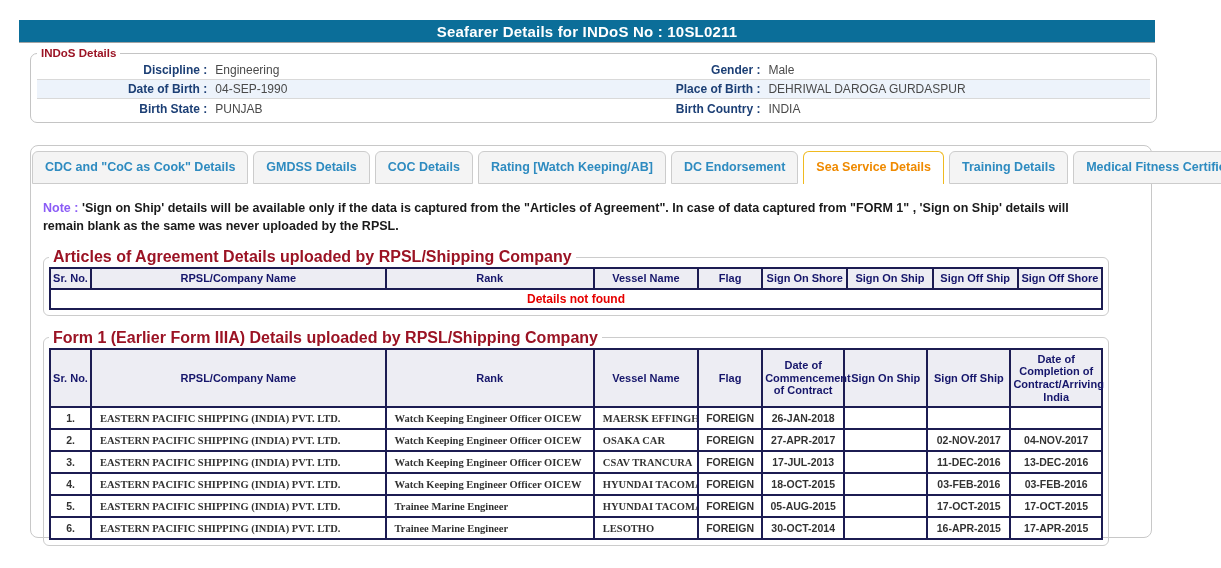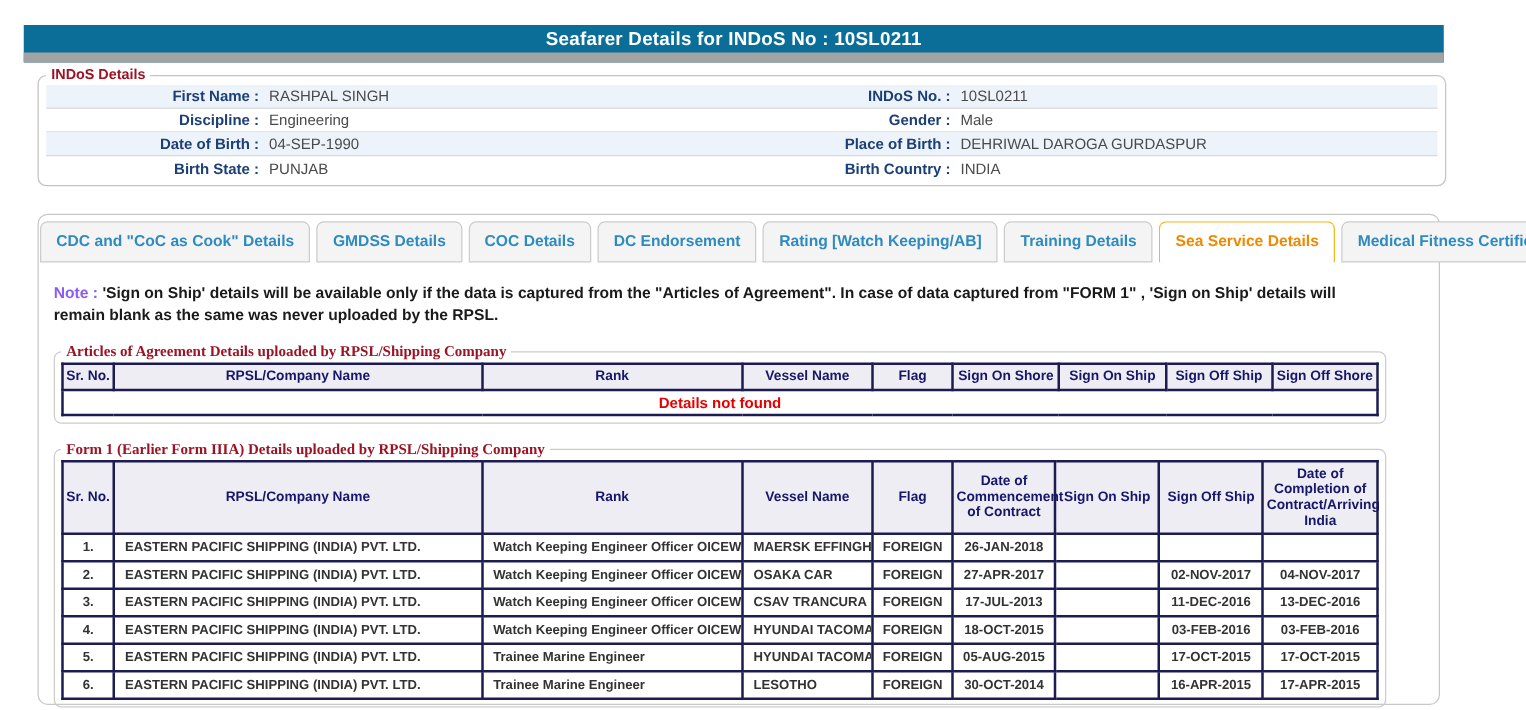--- a/index.html
+++ b/index.html
@@ -7,21 +7,21 @@
   body {
     width:1221px; height:568px; overflow:hidden;
     background:#ffffff;
     font-family:"Liberation Sans", sans-serif;
   }
 
   
   .titlebar {
     margin:20px 66px 0 19px;
     background:#0b6e99;
-    border-bottom:8px solid #a3a3a3;
+    border-bottom:1px solid #a3a3a3;
     color:#ffffff;
     text-align:center;
     font-weight:bold;
     font-size:15px;
     padding:3px 0 2px 0;
     letter-spacing:0.2px;
   }
 
   
   fieldset {
@@ -100,21 +100,21 @@
   .note-prefix { color:#8b5cf6; }
 
   
   .table-fieldset {
     margin:13px 0 0 12px;
     width:1066px;
     border:1px solid #cccccc;
     border-radius:6px;
     padding:1px 5px 5px 5px;
   }
-  .table-fieldset legend { font-size:12px;font-family:Liberation Serif, serif; }
+  .table-fieldset legend { font-size:16px; }
   table {
     width:100%;
     border-collapse:collapse;
     table-layout:fixed;
   }
   th, td { border:2px solid #1c1c52; }
   th {
     background:#ededf3;
     color:#16166b;
     font-size:11px;
@@ -126,43 +126,37 @@
   td {
     background:#ffffff;
     font-size:10.5px;
     font-weight:bold;
     color:#333333;
     padding:4px 4px;
     overflow:hidden;
     white-space:nowrap;
   }
   td.c { text-align:center; }
-  td.l { text-align:left; padding-left:8px; }
+  td.l { text-align:left; padding-left:8px;font-family:Liberation Serif, serif; }
   .empty-cell {
     color:#e60000;
     text-align:center;
     font-size:12px;
     padding:2px;
     margin-top:16px;
   }
 </style>
 </head>
 <body>
 
 <div class="titlebar">Seafarer Details for INDoS No : 10SL0211</div>
 
 <fieldset class="details-fieldset">
   <legend>INDoS Details</legend>
 
-  <div class="detail-row alt">
-    <span class="dlabel">First Name :</span>
-    <span class="dvalue">RASHPAL SINGH</span>
-    <span class="dlabel2">INDoS No. :</span>
-    <span class="dvalue2">10SL0211</span>
-  </div>
   <div class="detail-row">
     <span class="dlabel">Discipline :</span>
     <span class="dvalue">Engineering</span>
     <span class="dlabel2">Gender :</span>
     <span class="dvalue2">Male</span>
   </div>
   <div class="detail-row alt">
     <span class="dlabel">Date of Birth :</span>
     <span class="dvalue">04-SEP-1990</span>
     <span class="dlabel2">Place of Birth :</span>
@@ -174,24 +168,24 @@
     <span class="dlabel2">Birth Country :</span>
     <span class="dvalue2">INDIA</span>
   </div>
 </fieldset>
 
 <div class="tab-container">
   <div class="tab-strip">
     <div class="tab">CDC and "CoC as Cook" Details</div>
     <div class="tab">GMDSS Details</div>
     <div class="tab">COC Details</div>
+    <div class="tab">Rating [Watch Keeping/AB]</div>
     <div class="tab">DC Endorsement</div>
-    <div class="tab">Rating [Watch Keeping/AB]</div>
+    <div class="tab active">Sea Service Details</div>
     <div class="tab">Training Details</div>
-    <div class="tab active">Sea Service Details</div>
     <div class="tab">Medical Fitness Certificate</div>
   </div>
 
   <div class="note">
     <span class="note-prefix">Note :</span>
     <span>'Sign on Ship' details will be available only if the data is captured from the "Articles of Agreement". In case of data captured from "FORM 1" , 'Sign on Ship' details will remain blank as the same was never uploaded by the RPSL.</span>
   </div>
 
   <fieldset class="table-fieldset">
     <legend>Articles of Agreement Details uploaded by RPSL/Shipping Company</legend>

